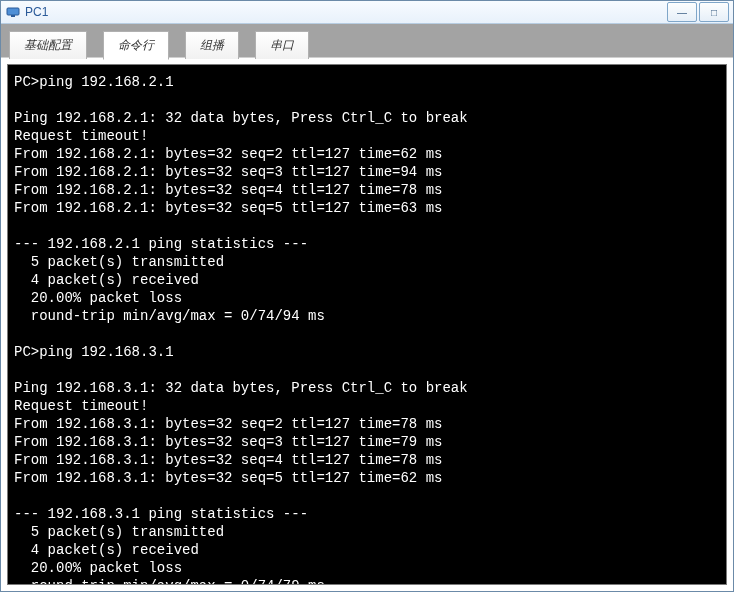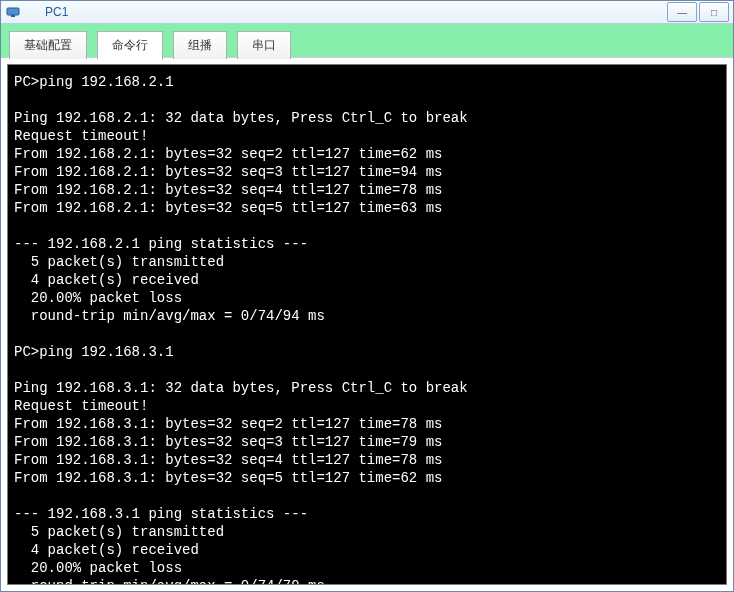--- a/index.html
+++ b/index.html
@@ -23,21 +23,20 @@
   .titlebar {
     height: 24px;
     background: linear-gradient(#f7fbff, #e8f1fb);
     border-bottom: 1px solid #b7cde2;
     display: flex;
     align-items: center;
     padding: 0 4px;
     box-sizing: border-box;
     font-size: 12px;
     color: #2a5a99;
-    gap: 20px;
   }
   .titlebar .icon {
     width: 16px;
     height: 16px;
     margin-right: 4px;
     display: inline-flex;
     align-items: center;
     justify-content: center;
   }
   .titlebar .title {
@@ -58,24 +57,25 @@
     align-items: center;
     justify-content: center;
     font-size: 10px;
     color: #3b5f85;
     cursor: default;
   }
   .tabbar {
     height: 34px;
     padding: 6px 8px 0 8px;
     display: flex;
-    gap: 11px;
-    background: #86efac;
+    gap: 17px;
+    background: #a3a3a3;
     border-bottom: 1px solid #cfcfcf;
     box-sizing: border-box;
+    font-style: italic;
   }
   .tab {
     height: 27px;
     padding: 0 14px;
     border: 1px solid #b0b0b0;
     border-bottom: none;
     background: linear-gradient(#ffffff, #f1f1f1);
     font-size: 12px;
     color: #333;
     display: flex;

